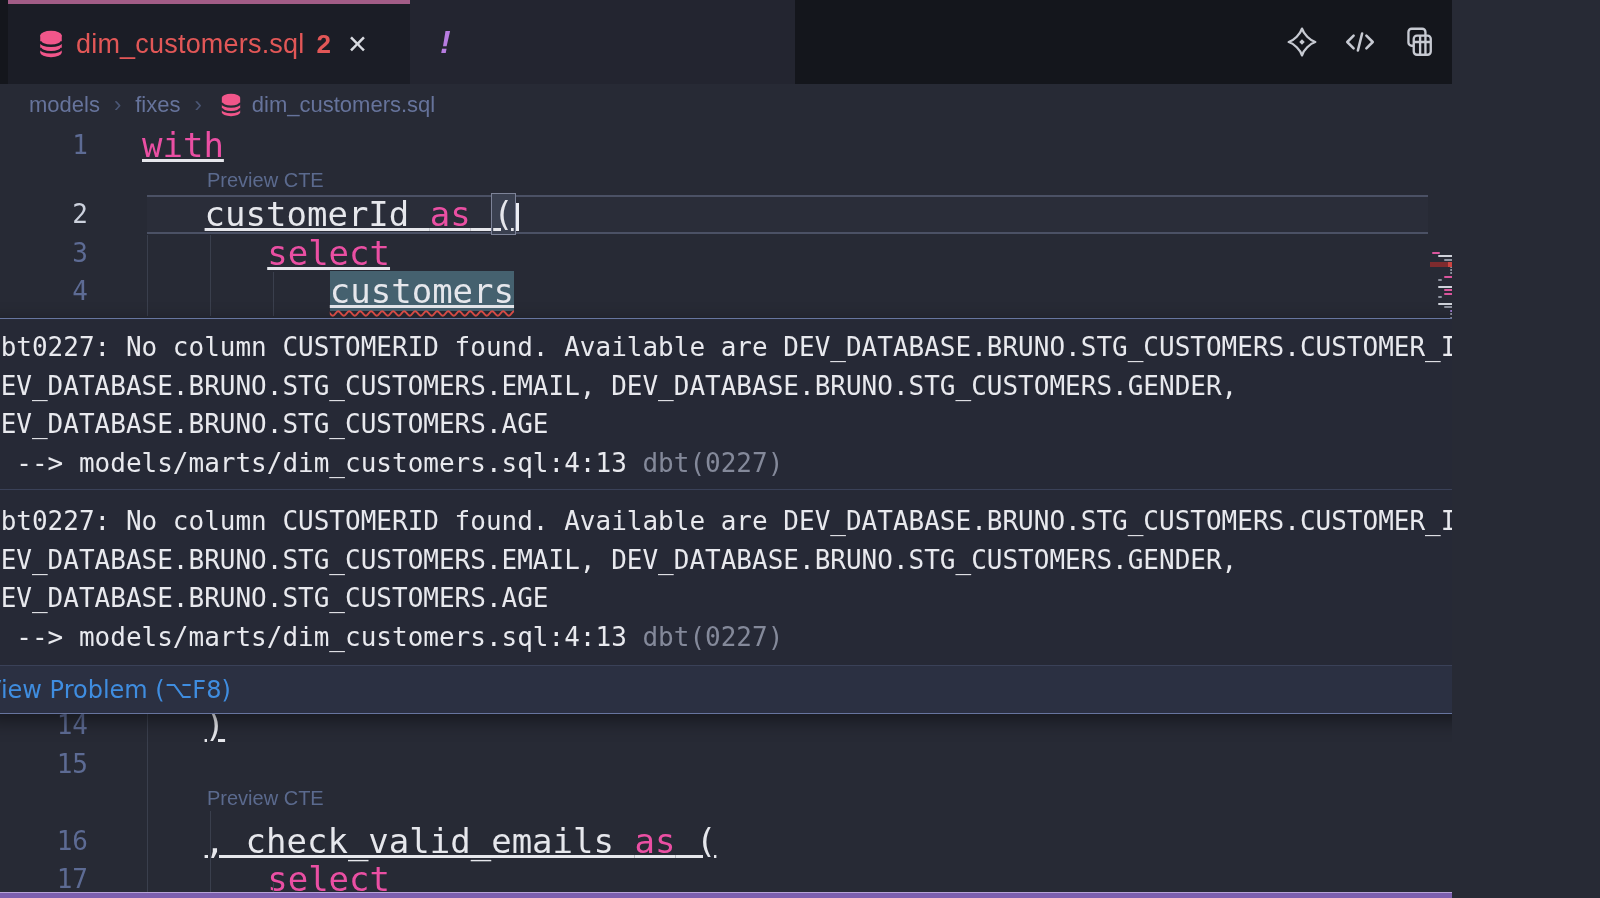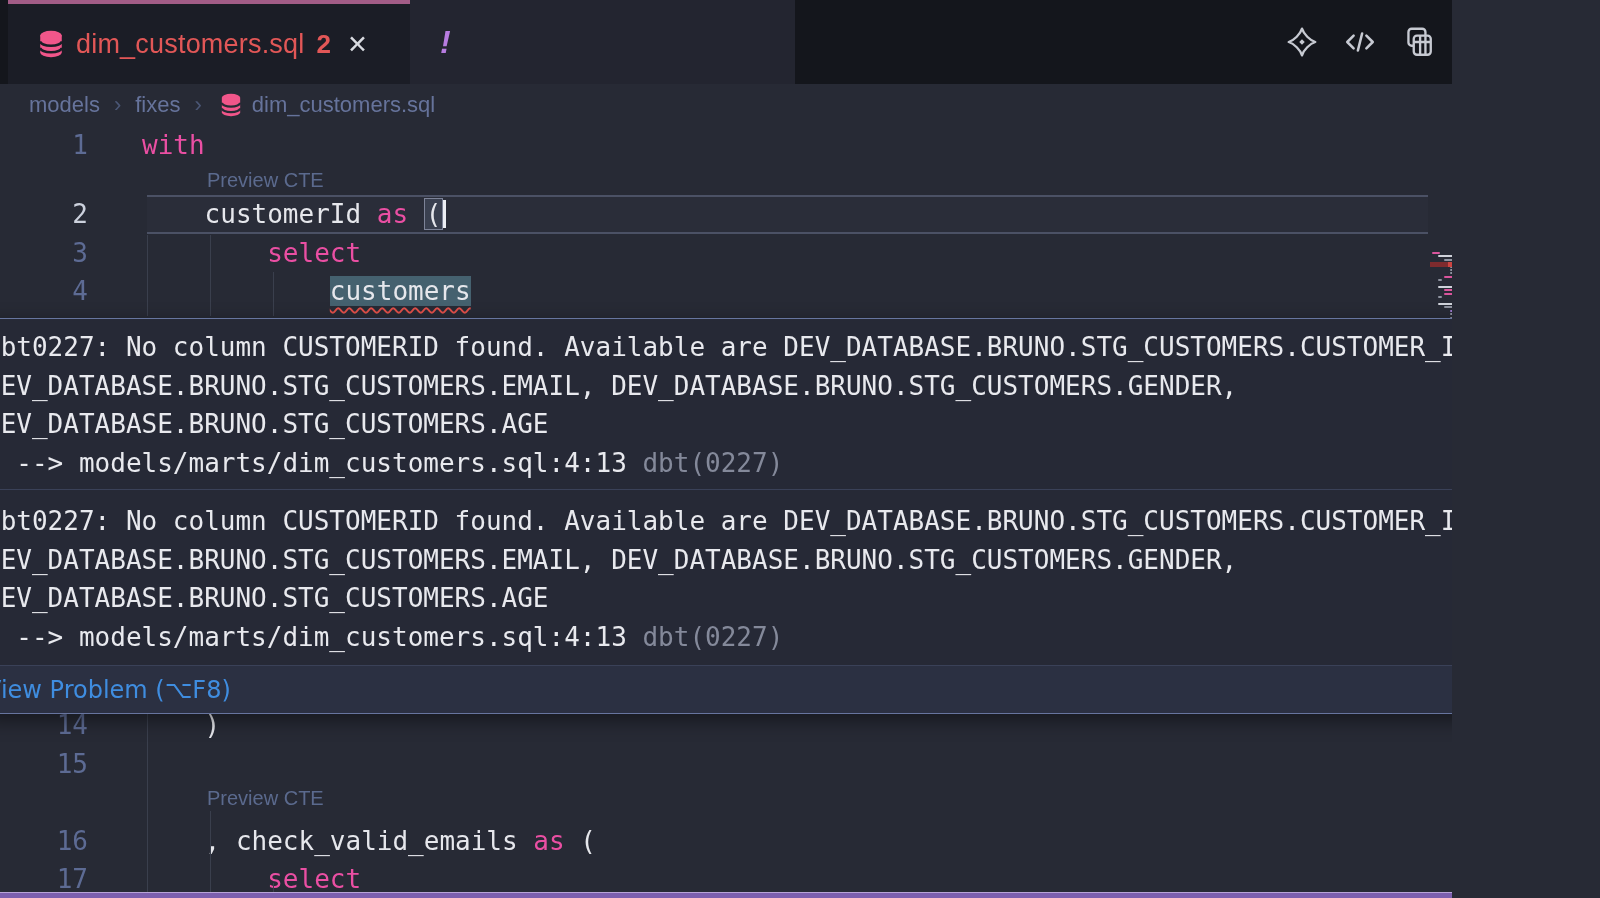--- a/index.html
+++ b/index.html
@@ -29,21 +29,21 @@
   .crumb:first-child { margin-left:29px; }
   .crumb-sep { color:#4b5776; margin:0 14px; font-size:22px; }
   .breadcrumb .dbicon { width:22px; height:24px; margin:0 10px 0 0; margin-left:4px; }
 
   
   .editor { position:absolute; left:0; top:126px; width:1600px; height:772px; background:#272a35; }
   .lnum { position:absolute; left:0; top:0; width:88px; height:39px; line-height:39px; text-align:right;
           font-family:"DejaVu Sans Mono", monospace; font-size:26px; color:#5d6b94; }
   .lnum.cur { color:#ccd1dd; }
   .ctext { position:absolute; top:0; height:39px; line-height:39px; white-space:pre;
-           font-family:"DejaVu Sans Mono", monospace; font-size:26px; color:#e6e7ec; }
+           font-family:"DejaVu Sans Mono", monospace; font-size:34px; color:#e6e7ec;text-decoration:underline; }
   .kw { color:#ea4fa3; }
   .tok-err { background:#45616f; text-decoration-line:underline; text-decoration-style:wavy;
              text-decoration-color:#e3504a; text-decoration-thickness:2px; text-underline-offset:7px; }
   .curline-box { position:absolute; left:147px; width:1281px; height:39px;
                  border-top:2px solid #4b5165; border-bottom:2px solid #4b5165; background:#2a2d39; }
   .bracket-box { border:1.5px solid #7d8398; background:#3a4050; padding:0 1px; }
   .cursor-bar { display:inline-block; width:3px; height:28px; background:#eceef4; vertical-align:-5px; }
   .codelens { position:absolute; left:207px; height:31px; line-height:31px; font-size:20px; color:#5b6a8e;
               cursor:pointer; }
   .iguide { position:absolute; width:1px; background:#3a3f4d; }

